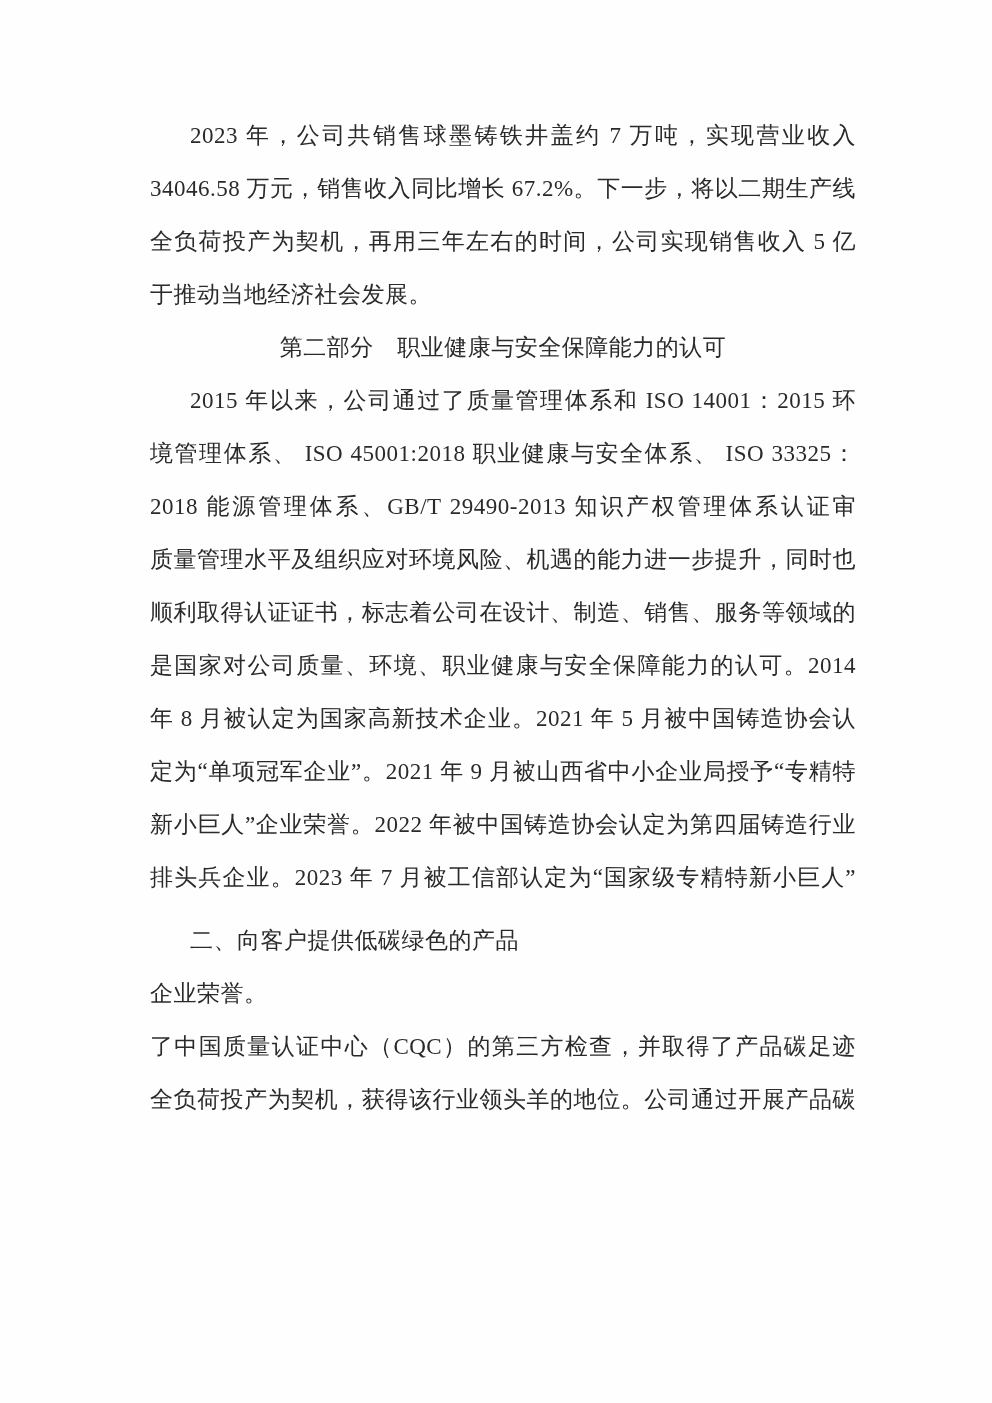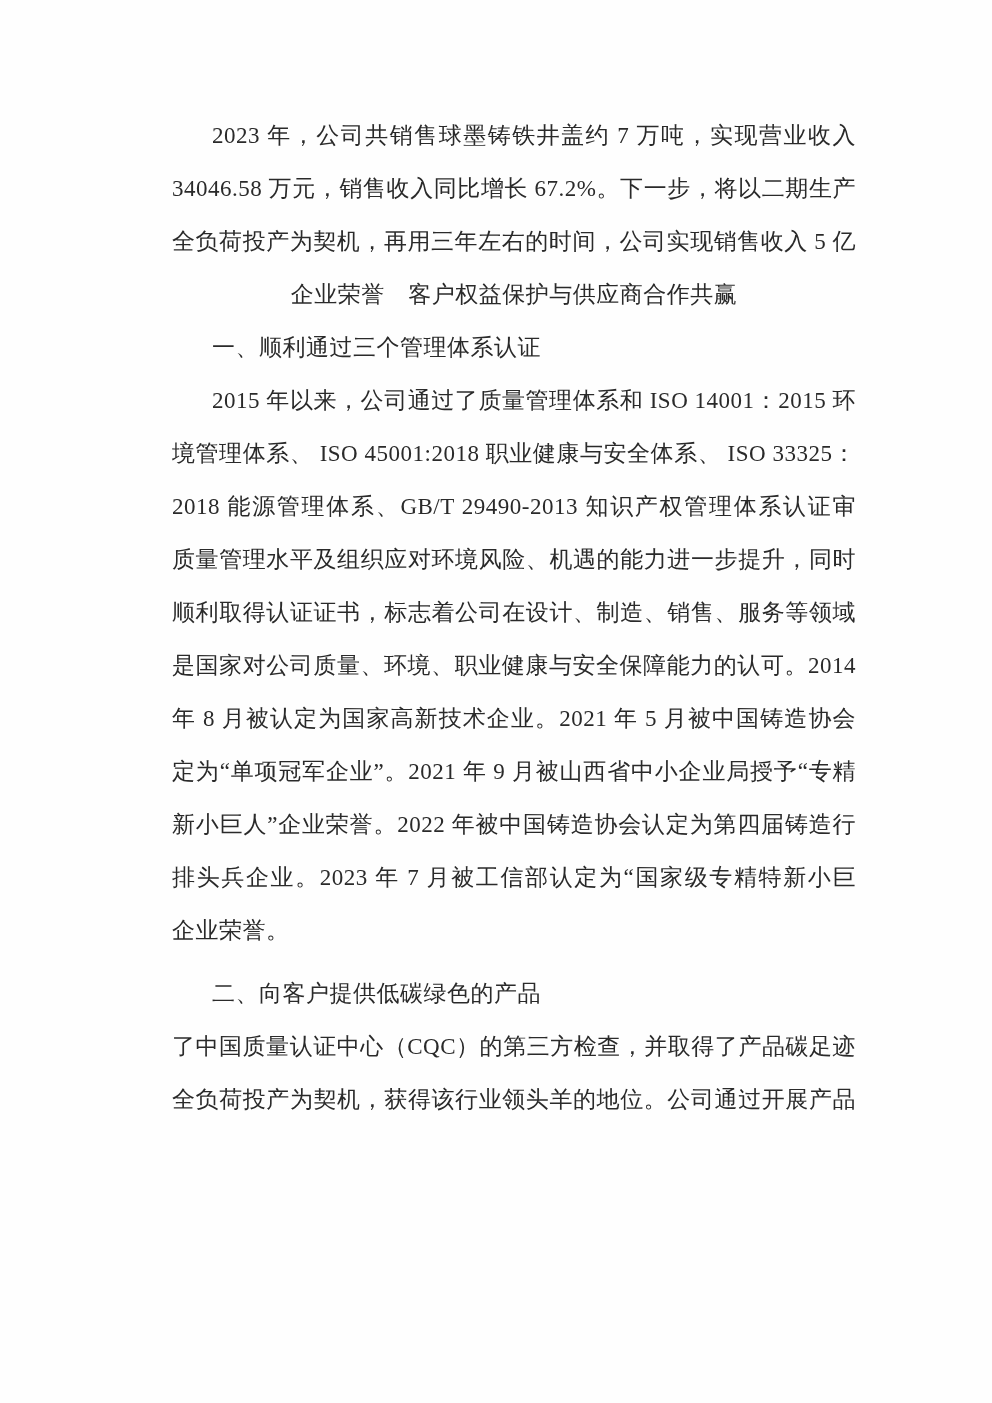--- a/index.html
+++ b/index.html
@@ -22,21 +22,20 @@
     width: 706px;
     color: #2a2a2a;
     font-size: 23px;
     letter-spacing: 0.5px;
   }
   .line {
     height: 53px;
     line-height: 53px;
     white-space: nowrap;
     overflow: hidden;
-    margin-left: 22px;
   }
   .full {
     white-space: normal;
     text-align: justify;
     text-align-last: justify;
   }
   .indent {
     text-indent: 40px;
   }
   .heading {
@@ -49,36 +48,36 @@
 </style>
 </head>
 <body>
 
 <div class="page">
   <div class="content">
 
     <div class="line full indent">2023 年，公司共销售球墨铸铁井盖约 7 万吨，实现营业收入</div>
     <div class="line full">34046.58 万元，销售收入同比增长 67.2%。下一步，将以二期生产线</div>
     <div class="line full">全负荷投产为契机，再用三年左右的时间，公司实现销售收入 5 亿元，</div>
+    <div class="line">于推动当地经济社会发展。</div>
 
-    <div class="line heading">企业荣誉　客户权益保护与供应商合作共赢</div>
+    <div class="line heading">第二部分　职业健康与安全保障能力的认可</div>
 
-    <div class="line indent">一、顺利通过三个管理体系认证</div>
 
     <div class="line full indent">2015 年以来，公司通过了质量管理体系和 ISO 14001：2015 环</div>
     <div class="line full">境管理体系、 ISO 45001:2018 职业健康与安全体系、 ISO 33325：</div>
     <div class="line full">2018 能源管理体系、GB/T 29490-2013 知识产权管理体系认证审核，</div>
     <div class="line full">质量管理水平及组织应对环境风险、机遇的能力进一步提升，同时也</div>
     <div class="line full">顺利取得认证证书，标志着公司在设计、制造、销售、服务等领域的</div>
     <div class="line full">是国家对公司质量、环境、职业健康与安全保障能力的认可。2014</div>
     <div class="line full">年 8 月被认定为国家高新技术企业。2021 年 5 月被中国铸造协会认</div>
     <div class="line full">定为“单项冠军企业”。2021 年 9 月被山西省中小企业局授予“专精特</div>
     <div class="line full">新小巨人”企业荣誉。2022 年被中国铸造协会认定为第四届铸造行业</div>
     <div class="line full">排头兵企业。2023 年 7 月被工信部认定为“国家级专精特新小巨人”</div>
+    <div class="line indent gap-before">二、向客户提供低碳绿色的产品</div>
+
     <div class="line">企业荣誉。</div>
-
-    <div class="line indent gap-before">二、向客户提供低碳绿色的产品</div>
 
     <div class="line full">了中国质量认证中心（CQC）的第三方检查，并取得了产品碳足迹认</div>
     <div class="line full">全负荷投产为契机，获得该行业领头羊的地位。公司通过开展产品碳足</div>
 
   </div>
 </div>
 
 </body></html>

